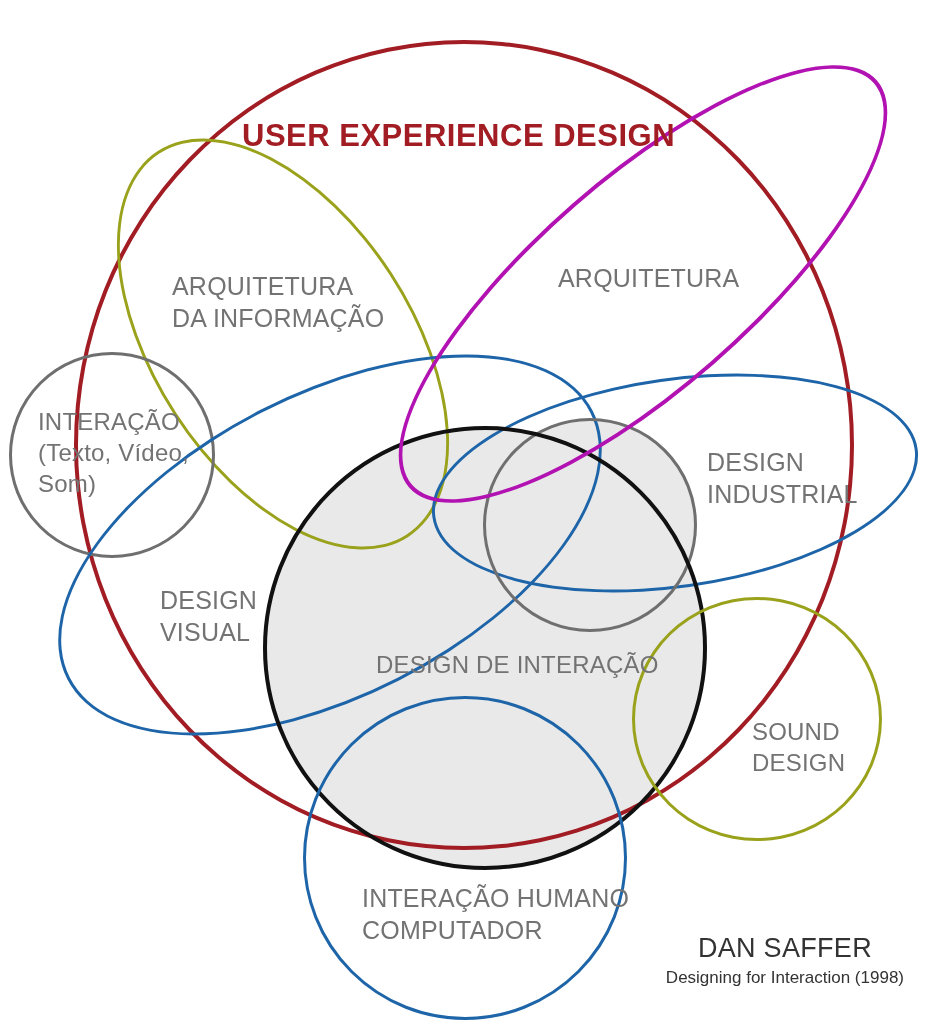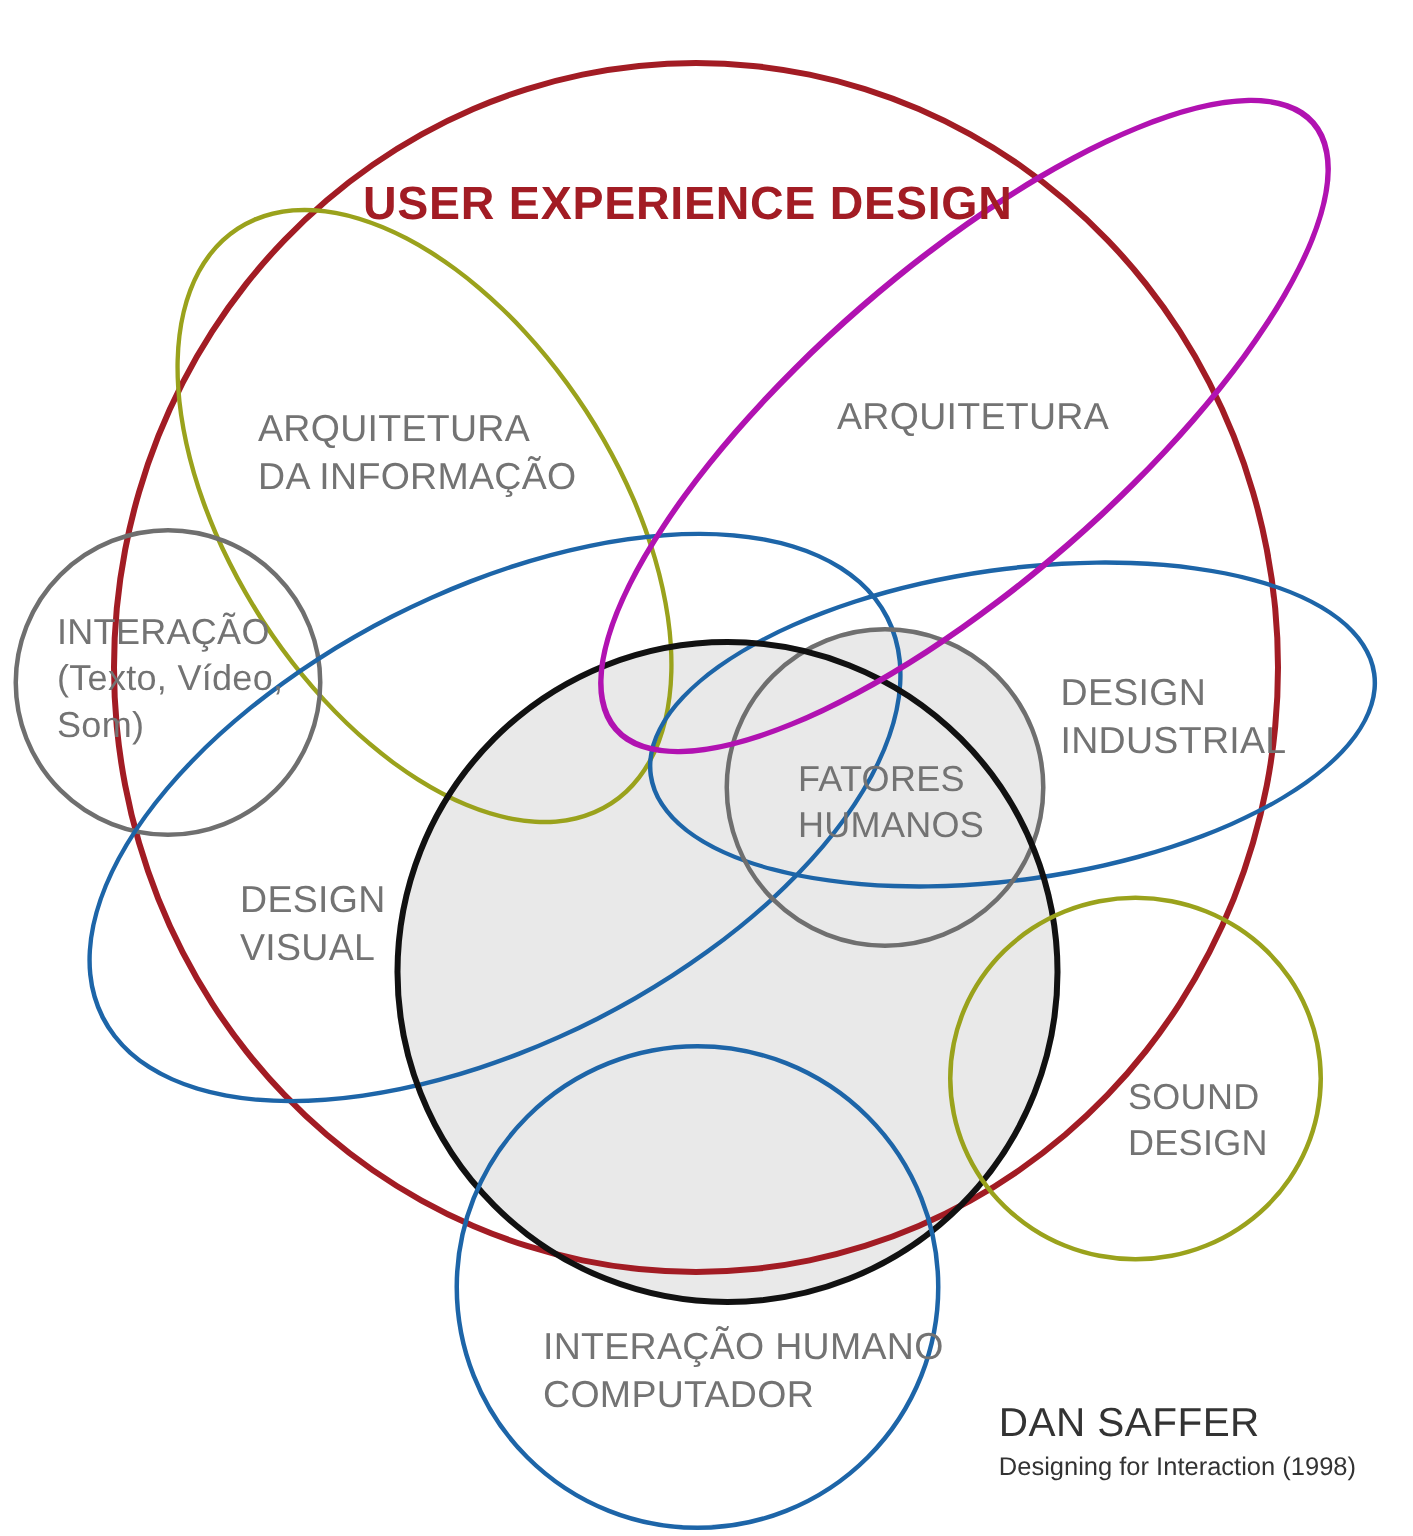--- a/index.html
+++ b/index.html
@@ -12,21 +12,21 @@
   .ring{position:absolute;border-radius:50%;box-sizing:border-box;background:transparent;border-style:solid;}
   .bw3{border-width:3px;}
   .bw4{border-width:4px;}
   .label{
     position:absolute;white-space:pre-line;color:#737373;
     font-size:25px;line-height:32px;letter-spacing:0.2px;
   }
   .title{
     position:absolute;font-size:31px;font-weight:700;letter-spacing:0.5px;white-space:nowrap;
   }
-  .credit{position:absolute;text-align:left;color:#333333;}
+  .credit{position:absolute;text-align:center;color:#333333;}
   .credit .author{font-size:27px;line-height:32px;letter-spacing:0.3px;}
   .credit .source{font-size:17px;line-height:24px;margin-top:2px;}
 </style>
 </head>
 <body>
 
 <div class="stage">
 
   <div class="fill" style="left: 263px; top: 426px; width: 444px; height: 444px; background-color: rgb(233, 233, 233);"></div>
   <div class="fill" style="left: 483px; top: 418px; width: 214px; height: 214px; background-color: rgb(233, 233, 233);"></div>
@@ -58,26 +58,25 @@
 
   <div class="label" style="left:558px;top:262px">ARQUITETURA</div>
 
   <div class="label" style="left:38px;top:406px;font-size:24px;line-height:31px">INTERAÇÃO
 (Texto, Vídeo,
 Som)</div>
 
   <div class="label" style="left:707px;top:446px">DESIGN
 INDUSTRIAL</div>
 
-  <div class="label" style="left:532px;top:504px;font-size:24px;line-height:31px">FATORES
-HUMANOS</div>
 
   <div class="label" style="left:160px;top:584px">DESIGN
 VISUAL</div>
 
+  <div class="label" style="left:376px;top:649px;font-size:24px">DESIGN DE INTERAÇÃO</div>
 
   <div class="label" style="left:752px;top:716px;font-size:24px;line-height:31px">SOUND
 DESIGN</div>
 
   <div class="label" style="left:362px;top:882px">INTERAÇÃO HUMANO
 COMPUTADOR</div>
 
   <div class="credit" style="right:38px;top:932px">
     <div class="author">DAN SAFFER</div>
     <div class="source">Designing for Interaction (1998)</div>

